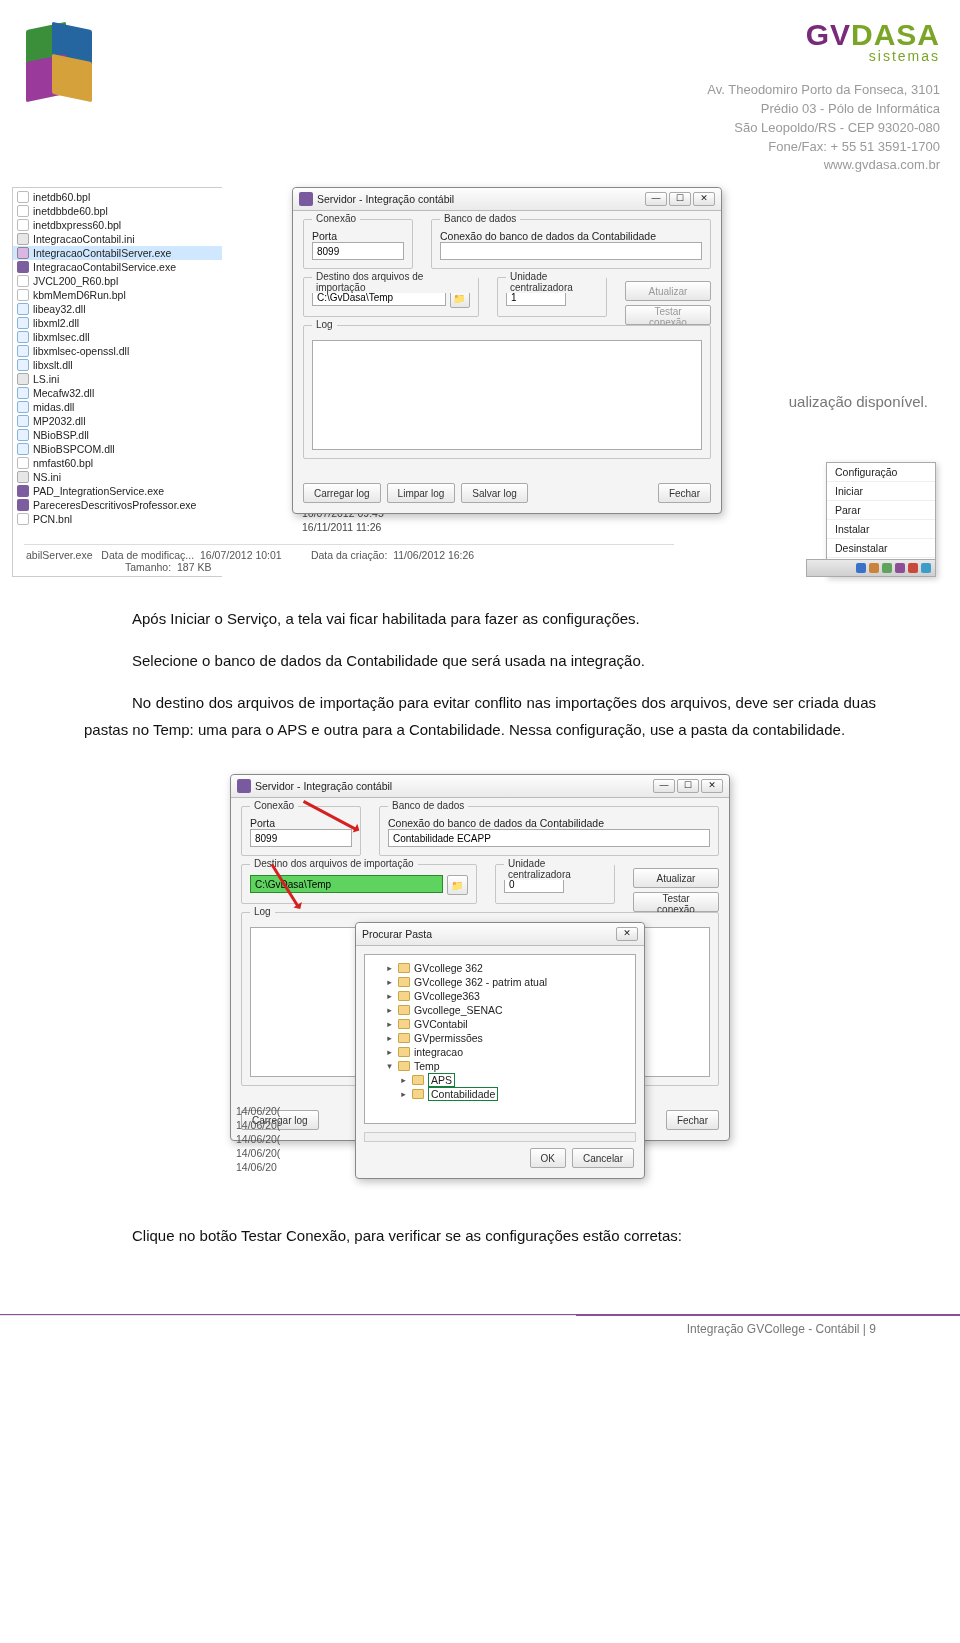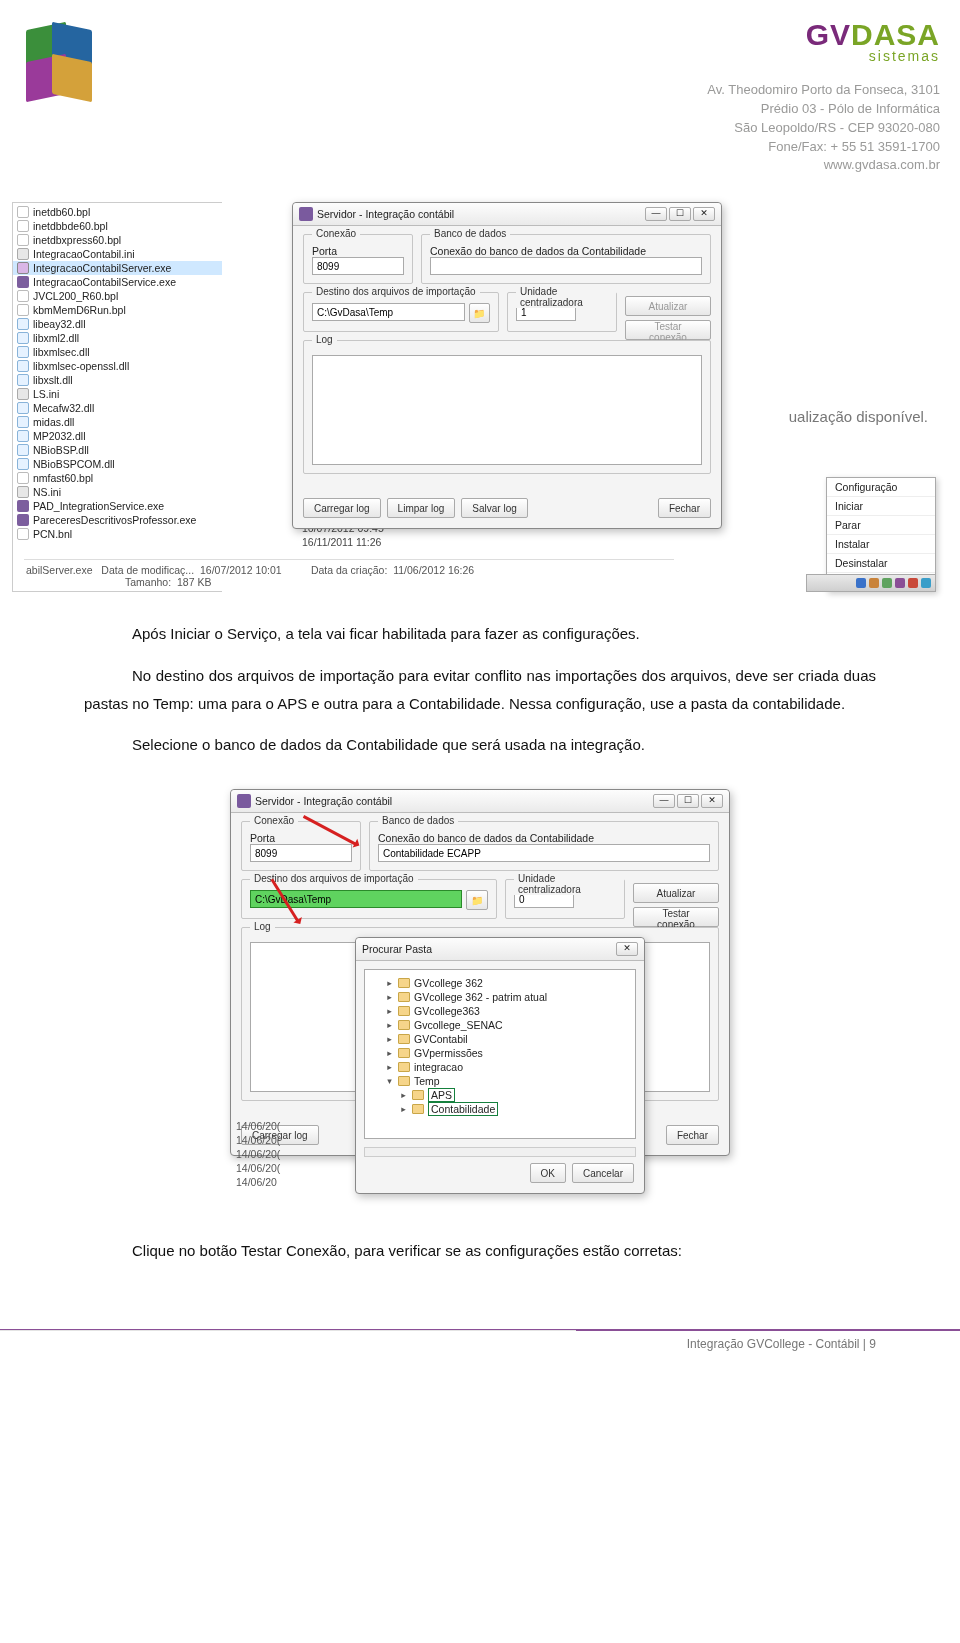--- a/index.html
+++ b/index.html
@@ -25,21 +25,21 @@
   .cb4 { width: 40px; height: 40px; background: #d4a13a; top: 40px; left: 32px; transform: skewY(12deg); }
   .header-right { text-align: right; }
   .brand { font-family: Arial; }
   .brand-top { font-size: 30px; font-weight: 800; letter-spacing: 1px; }
   .brand-gv { color: #7a2a7a; }
   .brand-dasa { color: #7aa526; }
   .brand-sub { color: #7aa526; font-size: 14px; letter-spacing: 2px; margin-top: -4px; }
   .addr { color: #9a9a99; font-size: 13px; line-height: 1.45; margin-top: 17px; }
   
   .shot1 {
-    margin: 19px 12px 0 12px;
+    margin: 4px 12px 0 12px;
     display: flex;
     font-size: 10.5px;
     color: #222;
     position: relative;
     height: 390px;
   }
   .file-list {
     width: 210px;
     background: #fff;
     border: 1px solid #ccc;
@@ -73,21 +73,21 @@
     padding: 4px 6px;
     border-radius: 4px 4px 0 0;
   }
   .dlg-title-left { display:flex; align-items:center; gap:4px; }
   .dlg-ico { width:14px; height:14px; background:#7a5a9e; border-radius:2px; display:inline-block;}
   .winbtns { display:flex; gap:2px; }
   .winbtn { width:22px; height:14px; border:1px solid #aaa; background:linear-gradient(#fff,#e4e4e4); border-radius:2px; font-size:9px; text-align:center; }
   .dlg-body { padding: 8px 10px 10px 10px; }
   .fs { border:1px solid #c6c6c6; border-radius:2px; padding: 10px 8px 8px 8px; position:relative; margin-bottom:8px; }
   .fs-label { position:absolute; top:-7px; left:8px; background:#f4f4f4; padding:0 4px; font-size:10px; color:#333; }
-  .row2 { display:flex; gap:8px; }
+  .row2 { display:flex; gap:18px; }
   .col { flex:1; }
   .inp { width:100%; height:18px; border:1px solid #aaa; background:#fff; font-size:10px; padding:0 4px; }
   .inp.sm { width:60px; }
   .inp.green { background:#5fd35f; border-color:#2a8a2a; }
   .btn { border:1px solid #aaa; background:linear-gradient(#fff,#e7e7e7); height:20px; padding:0 10px; font-size:10px; border-radius:2px; cursor:pointer; color:#333; }
   .btn.dis { color:#999; }
   .logbox { height:110px; border:1px solid #aaa; background:#fff; margin-top:4px;}
   .dlg-foot { display:flex; gap:6px; padding: 6px 10px 10px 10px; }
   .dlg-foot .spacer { flex:1; }
 
@@ -385,22 +385,22 @@
     <span class="tbi" style="background:#c9833a;"></span>
     <span class="tbi" style="background:#5fa35f;"></span>
     <span class="tbi" style="background:#8a4f96;"></span>
     <span class="tbi" style="background:#c94a3a;"></span>
     <span class="tbi" style="background:#3a9ec9;"></span>
   </div>
 </div>
 
 <div class="doc-text">
   <p>Após Iniciar o Serviço, a tela vai ficar habilitada para fazer as configurações.</p>
+  <p>Selecione o banco de dados da Contabilidade que será usada na integração.</p>
   <p>No destino dos arquivos de importação para evitar conflito nas importações dos arquivos, deve ser criada duas pastas no Temp: uma para o APS e outra para a Contabilidade. Nessa configuração, use a pasta da contabilidade.</p>
-  <p>Selecione o banco de dados da Contabilidade que será usada na integração.</p>
 </div>
 
 <div class="shot2">
   <div class="dlg dlg2">
     <div class="dlg-title">
       <div class="dlg-title-left">
         <span class="dlg-ico"></span>
         <span>Servidor - Integração contábil</span>
       </div>
       <div class="winbtns">

